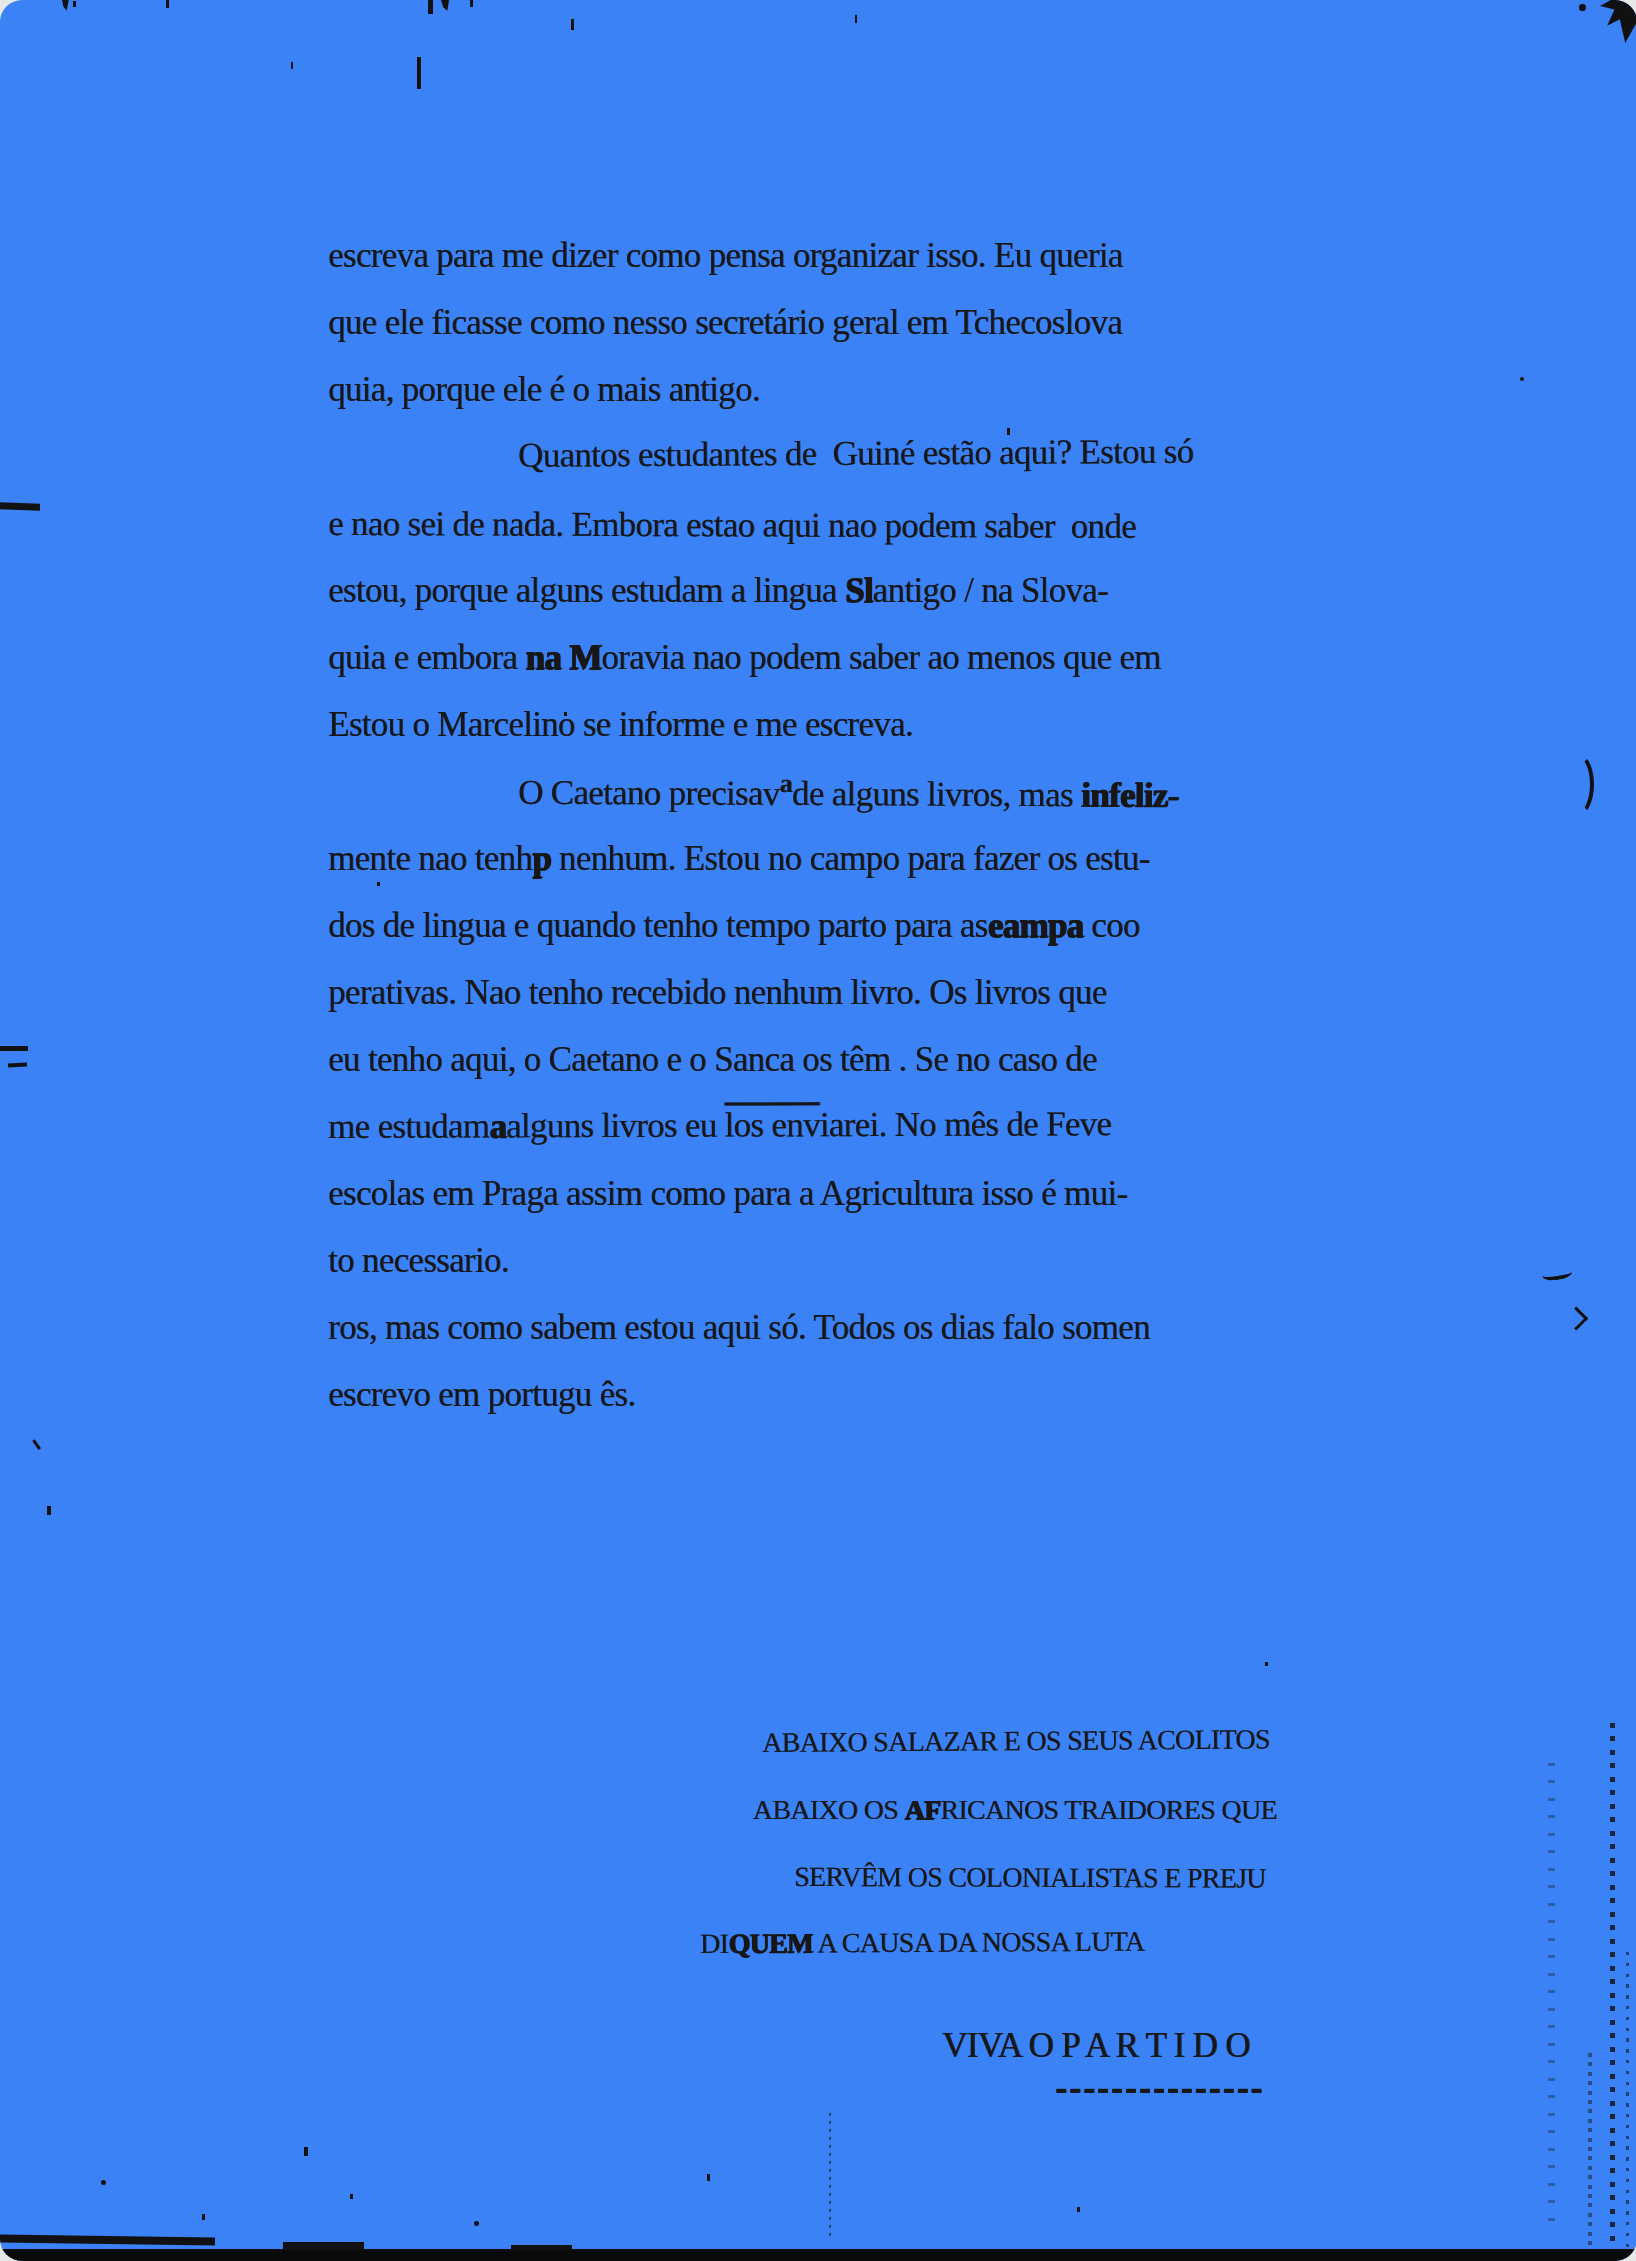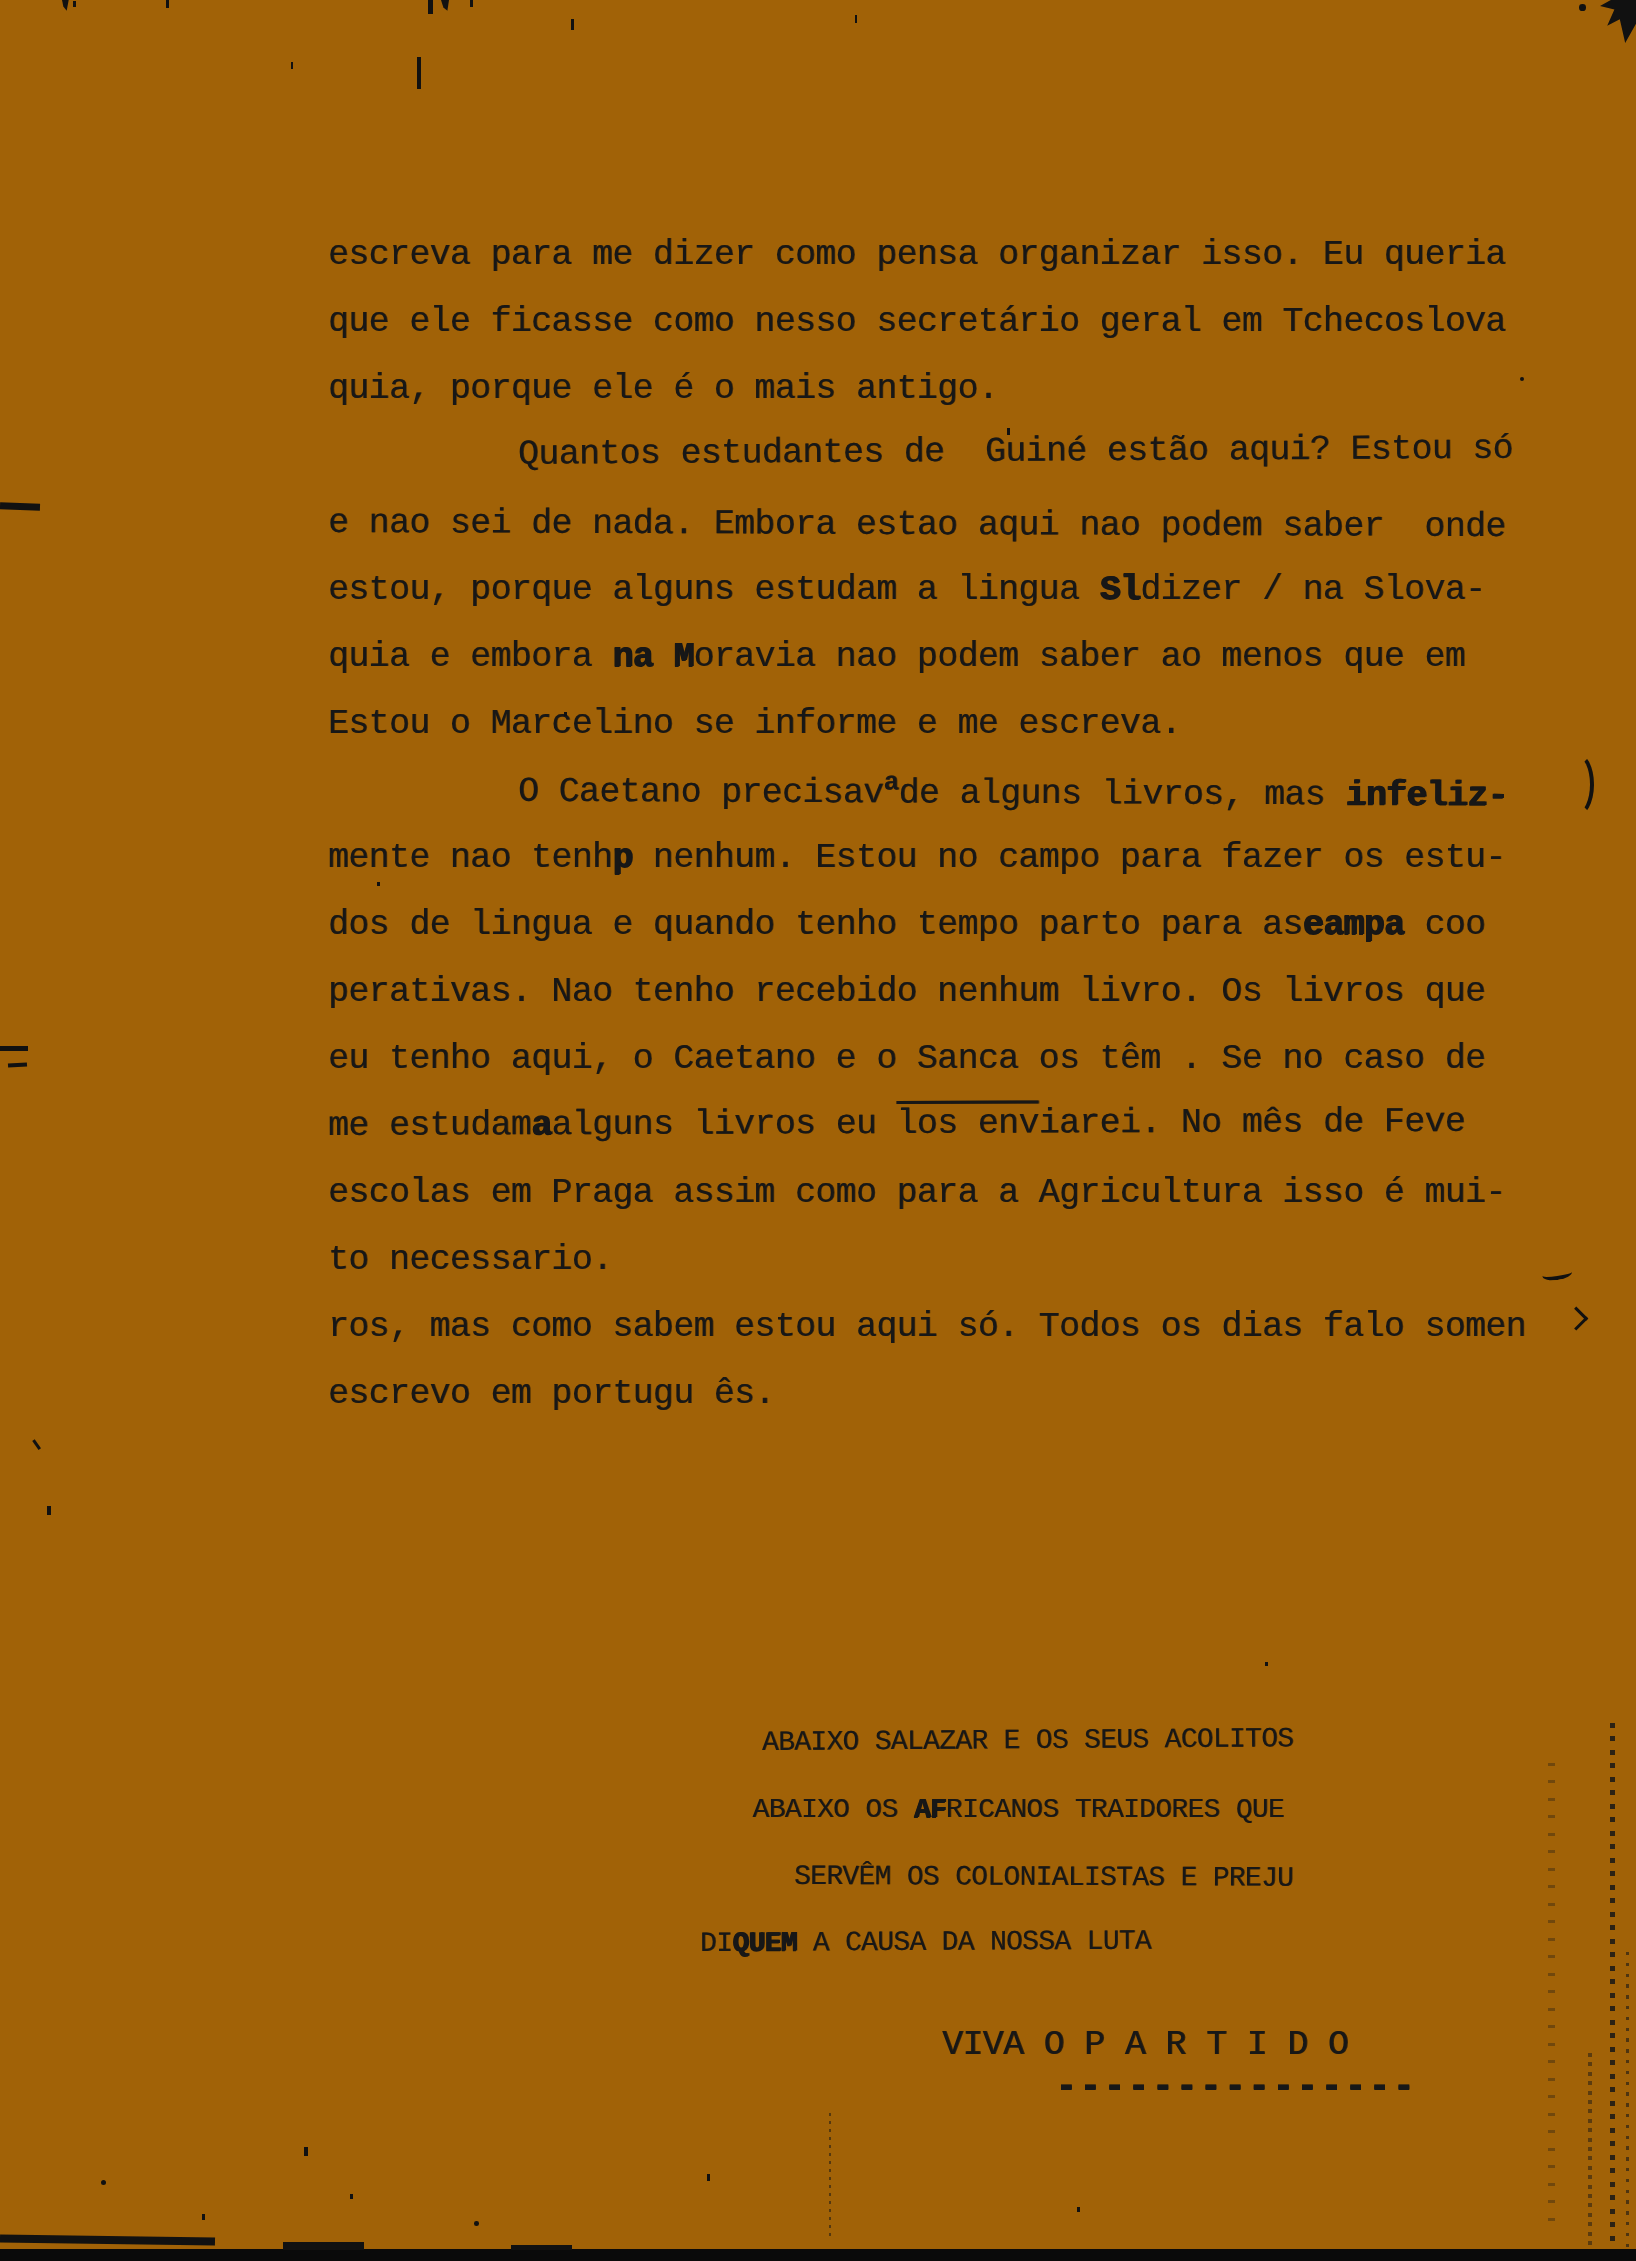--- a/index.html
+++ b/index.html
@@ -1,22 +1,23 @@
 <!DOCTYPE html>
 <html style="font-size:10.8px"><head>
 <meta charset="utf-8">
 <style>
   html,body{margin:0;padding:0;background:#e8e8e8;}
   .page{
     position:relative;
     width:1637px;height:2261px;
-    background:#a16207;
-    font-family:Liberation Mono, monospace;
+    background:#3b82f6;
+    font-family:Liberation Serif, serif;
     color:#171717;
     overflow:hidden;
+    border-radius:22px;
   }
   .body-text{
     position:absolute;left:328px;top:222px;width:1211px;
     font-size:35px;letter-spacing:-0.7px;line-height:67px;
   }
   .line{height:67px;white-space:pre;transform-origin:left center;}
   .indent{padding-left:190px;}
   .body-text .line:nth-child(4){transform:rotate(-0.35deg);}
   .body-text .line:nth-child(5){transform:rotate(0.2deg);}
   .body-text .line:nth-child(9){transform:rotate(0.25deg);}
@@ -50,21 +51,21 @@
 <body>
 
 <div class="page">
 
   <div class="body-text">
       <div class="line"><span>escreva para me dizer como pensa organizar isso. Eu queria</span></div>
       <div class="line"><span>que ele ficasse como nesso secretário geral em Tchecoslova</span></div>
       <div class="line"><span>quia, porque ele é o mais antigo.</span></div>
       <div class="line indent"><span>Quantos estudantes de  Guiné estão aqui? Estou só</span></div>
       <div class="line"><span>e nao sei de nada. Embora estao aqui nao podem saber  onde</span></div>
-      <div class="line"><span>estou, porque alguns estudam a lingua </span><span class="b">Sl</span><span>dizer / na Slova-</span></div>
+      <div class="line"><span>estou, porque alguns estudam a lingua </span><span class="b">Sl</span><span>antigo / na Slova-</span></div>
       <div class="line"><span>quia e embora </span><span class="b">na</span><span> </span><span class="b">M</span><span>oravia nao podem saber ao menos que em</span></div>
       <div class="line"><span>Estou o Marcelino se informe e me escreva.</span></div>
       <div class="line indent"><span>O Caetano precisav</span><span class="sup">a</span><span>de alguns livros, mas </span><span class="b">infeliz-</span></div>
       <div class="line"><span>mente nao tenh</span><span class="b">p</span><span> nenhum. Estou no campo para fazer os estu-</span></div>
       <div class="line"><span>dos de lingua e quando tenho tempo parto para as</span><span class="b">eampa</span><span> coo</span></div>
       <div class="line"><span>perativas. Nao tenho recebido nenhum livro. Os livros que</span></div>
       <div class="line"><span>eu tenho aqui, o Caetano e o Sanca os têm . Se no caso de</span></div>
       <div class="line"><span>me estudam</span><span class="b">a</span><span>alguns livros eu </span><span class="ov">los env</span><span>iarei. No mês de Feve</span></div>
       <div class="line"><span>escolas em Praga assim como para a Agricultura isso é mui-</span></div>
       <div class="line"><span>to necessario.</span></div>

